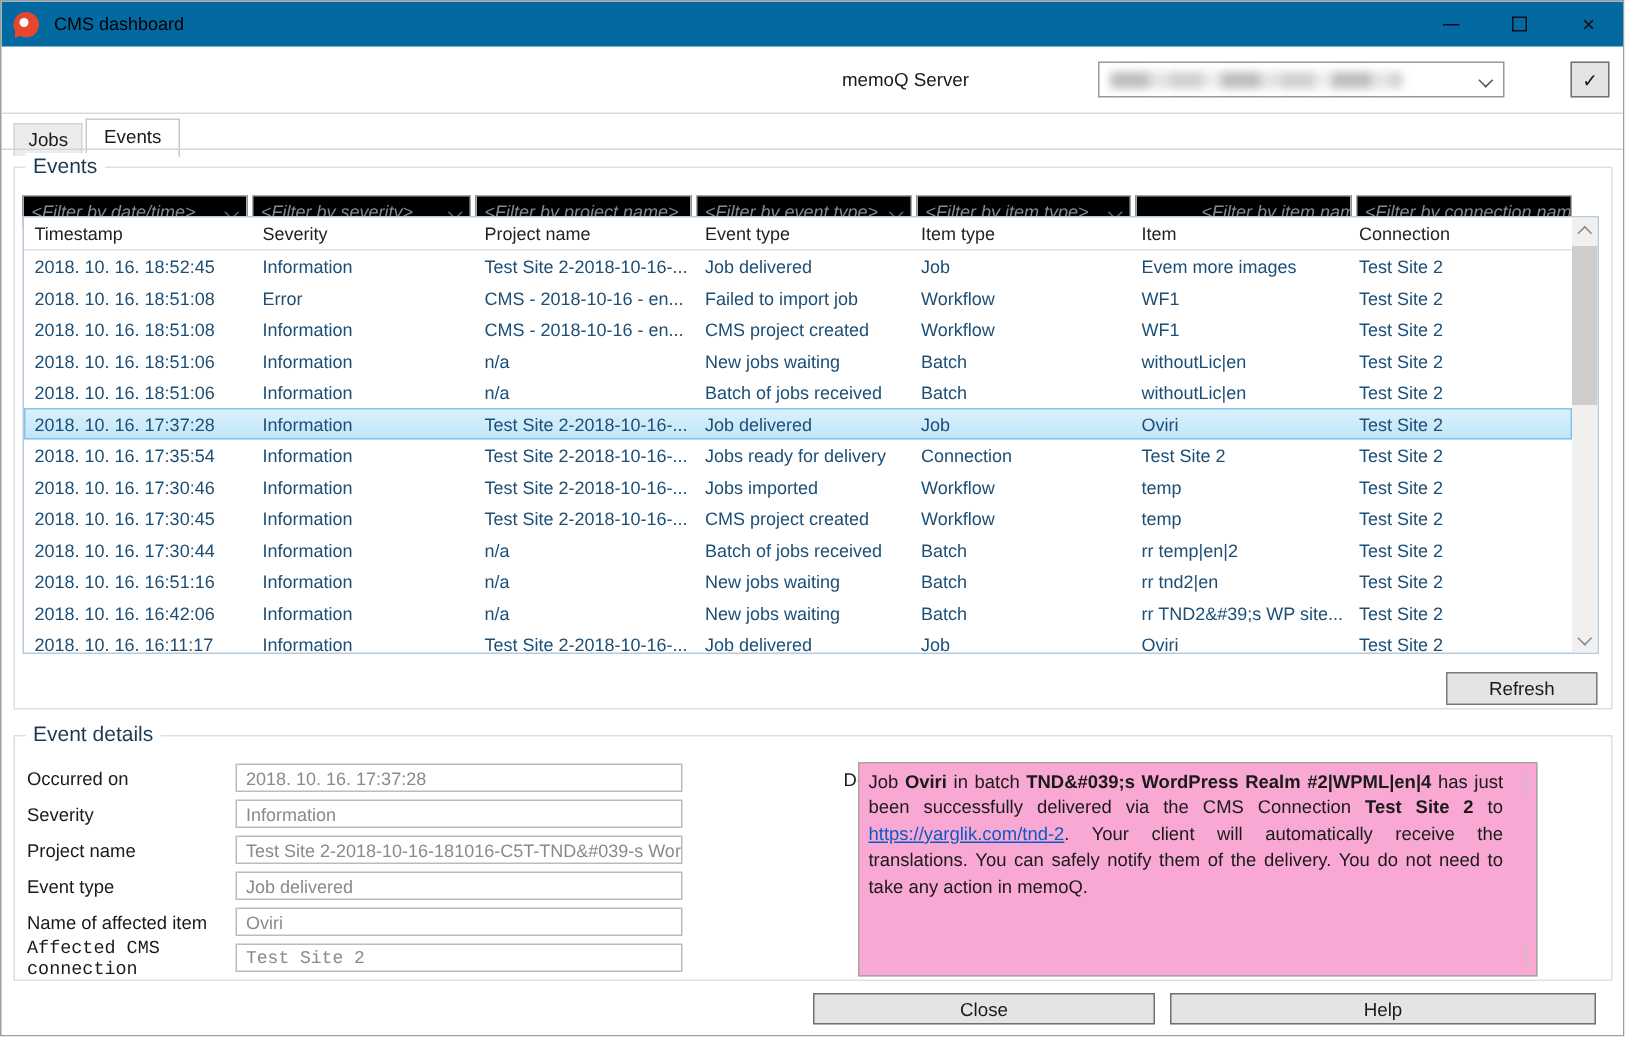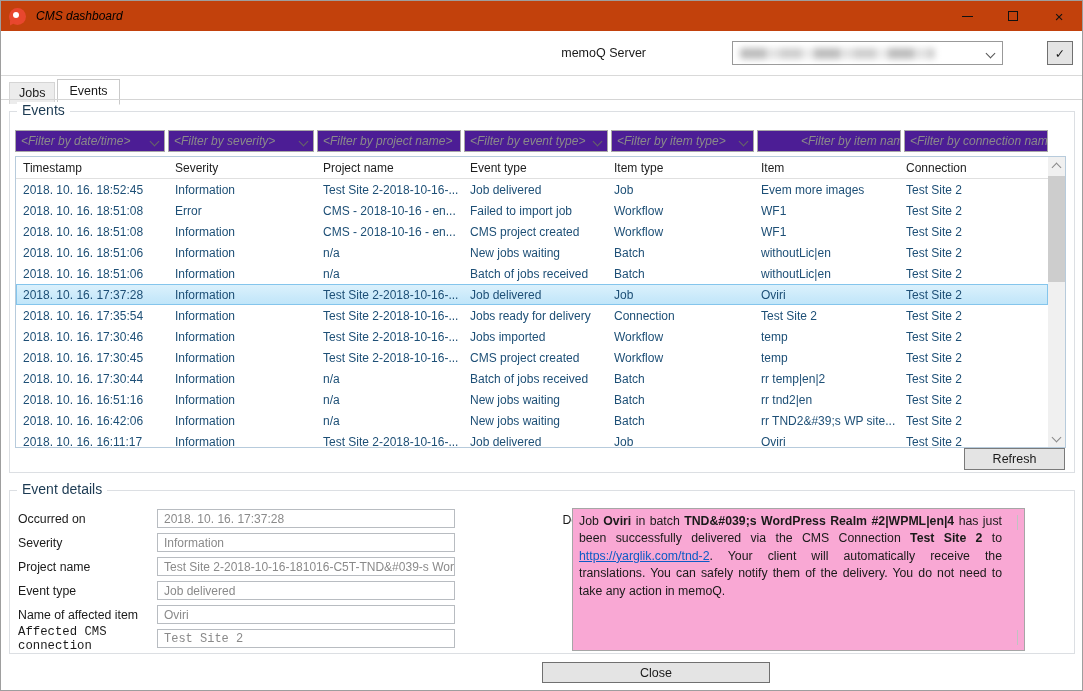--- a/index.html
+++ b/index.html
@@ -1,21 +1,21 @@
 <!DOCTYPE html>
 <html><head>
 <meta charset="utf-8">
 <style>
   * { margin:0; padding:0; box-sizing:border-box; }
   html,body { background:#fff; }
   body { font-family:"Liberation Sans","DejaVu Sans",sans-serif; font-size:12px; color:#1a1a1a; }
   .window { position:relative; width:1083px; height:691px; background:#fff; border:1px solid #9e9e9e; overflow:hidden; }
 
   
-  .titlebar { position:absolute; top:0; left:0; width:100%; height:30px; background:#c2410c; display:flex; align-items:center;font-style:italic; }
+  .titlebar { position:absolute; top:0; left:0; width:100%; height:30px; background:#0369a1; display:flex; align-items:center; }
   .app-icon { position:relative; width:17px; height:17px; margin:0 10px 0 8px; border-radius:50%; background:#e8472e; }
   .app-icon::before { content:""; position:absolute; left:4px; top:4px; width:6px; height:6px; border-radius:50%; background:#fff; }
   .app-icon::after { content:""; position:absolute; left:1px; bottom:-1px; width:5px; height:5px; background:#e8472e; clip-path:polygon(0 100%,0 0,100% 45%); }
   .win-title { font-size:12px; color:#000; }
   .win-controls { margin-left:auto; display:flex; height:30px; }
   .win-btn { width:46px; height:30px; display:flex; align-items:center; justify-content:center; color:#111; }
   .glyph-min { width:11px; border-top:1px solid #111; }
   .glyph-max { width:10px; height:10px; border:1px solid #111; }
   .glyph-close { font-size:15px; line-height:1; }
 
@@ -38,27 +38,27 @@
   .tabline { position:absolute; top:98px; left:0; width:100%; border-top:1px solid #d5d5d5; }
 
   
   .groupbox { position:absolute; border:1px solid #dcdfe3; background:#fff; }
   .groupbox > .gb-title { position:absolute; top:-10px; left:7px; background:#fff; padding:0 5px; font-size:14px; color:#1c3a52; }
   .gb-events { left:8px; top:110px; width:1066px; height:362px; }
   .gb-details { left:8px; top:489px; width:1066px; height:164px; }
 
   
   .filters { position:absolute; left:5px; top:18px; display:flex; gap:3px; }
-  .filter { position:relative; height:22px; border:1px solid #a9a9a9; background:#4c1d95; display:flex; align-items:center; overflow:hidden; }
+  .filter { position:relative; height:22px; border:1px solid #a9a9a9; background:#000000; display:flex; align-items:center; overflow:hidden; }
   .filter .ph { margin-left:5px; font-style:italic; color:#8a8a8a; white-space:nowrap; }
   .filter .chev { position:absolute; right:6px; top:7px; border-color:#666; }
   .filter.has-dd .ph { margin-right:18px; }
 
   
-  .grid { position:absolute; left:5px; top:44px; width:1051px; height:292px; border:1px solid #b7cbdc; background:#fff; overflow:hidden; }
+  .grid { position:absolute; left:5px; top:32px; width:1051px; height:292px; border:1px solid #b7cbdc; background:#fff; overflow:hidden; }
   .grid-inner { position:absolute; left:0; top:0; right:17px; bottom:0; overflow:hidden; }
   .grid-row { display:grid; grid-template-columns:152px 148px 147px 144px 147px 145px 1fr; height:21px; align-items:center; }
   .grid-row.header { height:22px; border-bottom:1px solid #e0e0e0; color:#1f1f1f; }
   .grid-row .cell { padding-left:7px; overflow:hidden; white-space:nowrap; color:#1d4f76; }
   .grid-row.header .cell { color:#1f1f1f; }
   .grid-row.selected { background:linear-gradient(180deg,#dcf1fc 0%,#bfe5f9 100%); box-shadow:inset 0 0 0 1px #84c5ec; }
 
   
   .vscroll { position:absolute; top:0; right:0; bottom:0; width:17px; background:#f0f0f0; }
   .sb-btn { position:absolute; left:0; width:17px; height:17px; display:flex; align-items:center; justify-content:center; }
@@ -337,14 +337,15 @@
 
     <div class="details-label">Details</div>
     <div class="details-box">
       <div class="details-text" id="detailsText"><span>Job </span><span class="b">Oviri</span><span> in batch </span><span class="b">TND&amp;#039;s WordPress Realm #2|WPML|en|4</span><span> has just been successfully delivered via the CMS Connection </span><span class="b">Test Site 2</span><span> to </span><a href="#">https://yarglik.com/tnd-2</a><span>. Your client will automatically receive the translations. You can safely notify them of the delivery. You do not need to take any action in memoQ.</span></div>
       <div class="dscroll-up"><span class="chev"></span></div>
       <div class="dscroll-down"><span class="chev"></span></div>
     </div>
   </div>
 
   <button class="btn close-btn">Close</button>
+  <button class="btn help-btn">Help</button>
 
 </div>
 
 </body></html>

